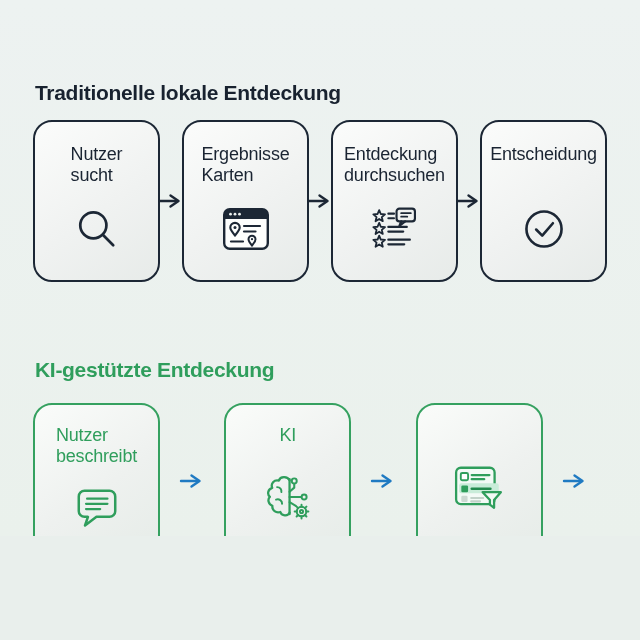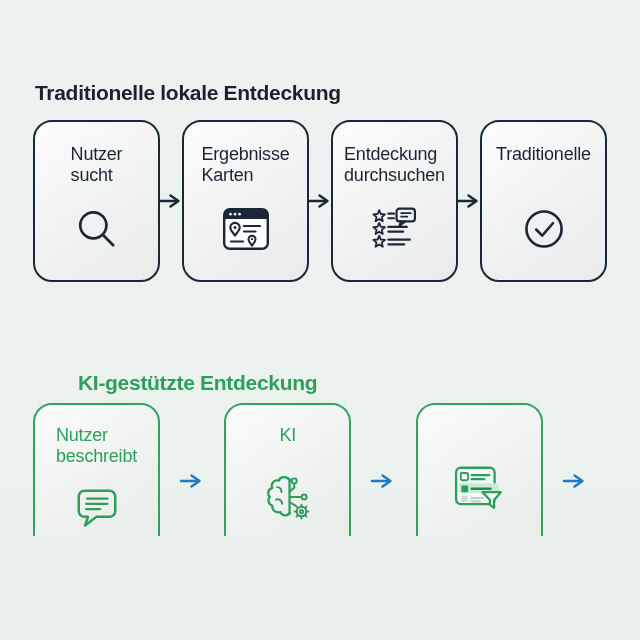--- a/index.html
+++ b/index.html
@@ -10,21 +10,21 @@
   }
   .canvas{
     position:relative;width:640px;height:536px;overflow:hidden;
     background:linear-gradient(180deg,#edf2f1 0%,#eaf1ec 100%);
   }
   .flow-title{
     position:absolute;left:35px;margin:0;
     font-size:21px;line-height:25px;font-weight:700;letter-spacing:-0.3px;
   }
   .flow-title.trad{top:80px;color:#18222f;}
-  .flow-title.ai{top:370px;color:#2f9e5c;margin-left:43px;}
+  .flow-title.ai{top:357px;color:#2f9e5c;}
   .row{
     position:absolute;left:33px;width:574px;
     display:flex;align-items:stretch;
   }
   .row.trad{top:120px;height:162px;}
   .row.ai{top:403px;height:155px;}
   .box{
     width:127px;flex:0 0 127px;box-sizing:border-box;
     display:flex;flex-direction:column;align-items:center;
     border-radius:19px;
@@ -139,21 +139,21 @@
 
     <div class="gapArrow">
       <svg width="22" height="16" viewBox="0 0 22 16" fill="none" stroke="#1c2735" stroke-width="2.4" stroke-linecap="round" stroke-linejoin="round">
         <path d="M0 8 H16.5"></path>
           <path d="M10.5 2.5 L18.5 8 L10.5 13.5"></path>
       </svg>
     </div>
 
     <div class="box trad">
       <div class="label">
-        <div>Traditionelle</div>
+        <div>Entscheidung</div>
         <div></div>
       </div>
       <div class="iconwrap">
         <svg width="46" height="46" viewBox="0 0 44 44" fill="none" stroke="#1c2735" stroke-width="2.5" stroke-linecap="round" stroke-linejoin="round">
           <circle cx="22" cy="22" r="16.8"></circle>
           <path d="M14.5 22.5 L20.3 28.3 L30.5 16.5"></path>
         </svg>
       </div>
     </div>
 

